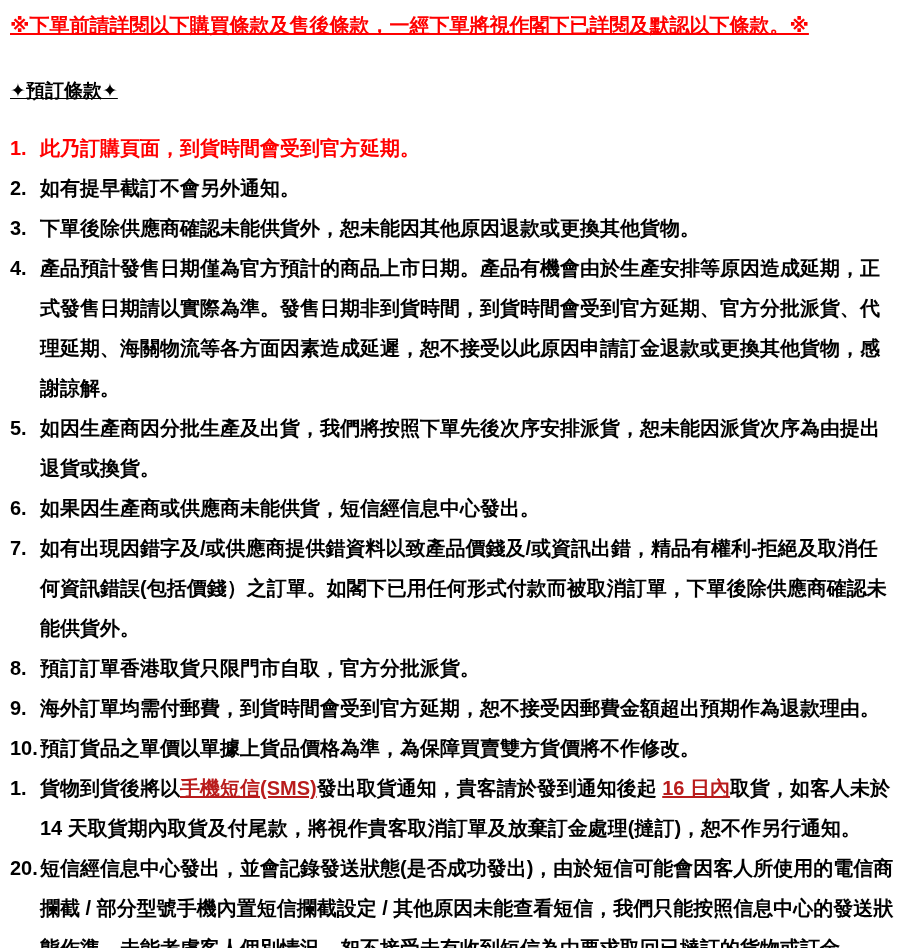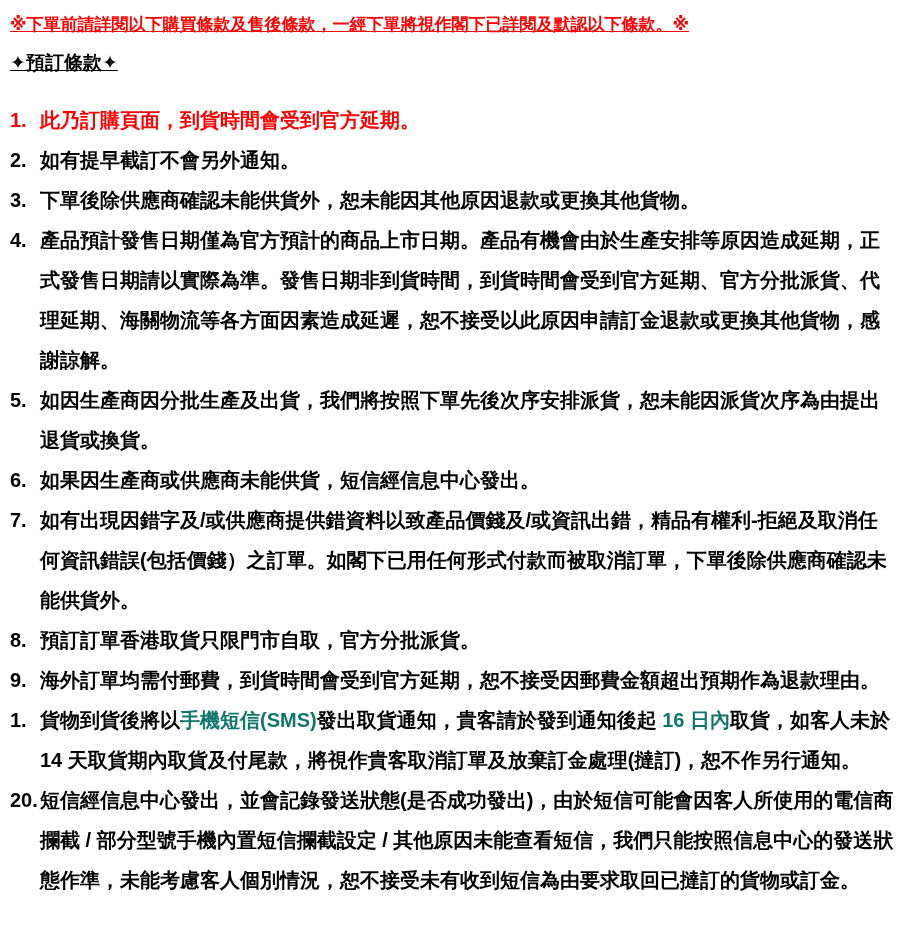--- a/index.html
+++ b/index.html
@@ -12,29 +12,29 @@
     height: 948px;
     overflow: hidden;
     font-family: "Liberation Sans", "DejaVu Sans", sans-serif;
     font-weight: bold;
     color: #000000;
   }
   .page {
     padding: 12px 16px 0 10px;
   }
   .title {
-    font-size: 17px;
+    font-size: 20px;
     line-height: 26px;
     color: #ff0000;
     text-decoration: underline;
   }
   .section-header {
     font-size: 19px;
     line-height: 26px;
-    margin-top: 12px;
+    margin-top: 40px;
     text-decoration: underline;
     display: inline-block;
   }
   .terms {
     margin-top: 24px;
     font-size: 20px;
     line-height: 40px;
   }
   .term-item {
     display: flex;
@@ -43,21 +43,22 @@
   .term-item.red {
     color: #ff0000;
   }
   .term-num {
     flex: 0 0 30px;
   }
   .term-text {
     flex: 1;
   }
   .red-underline {
-    color: #0f766e;
+    color: #b91c1c;
+    text-decoration: underline;
   }
 </style>
 </head>
 <body>
 
 <div class="page">
   <div class="title">※下單前請詳閱以下購買條款及售後條款，一經下單將視作閣下已詳閱及默認以下條款。※</div>
 
   <div class="section-header">✦預訂條款✦</div>
 
@@ -92,20 +93,24 @@
       </div>
       <div class="term-item">
         <span class="term-num">8.</span>
         <span class="term-text">預訂訂單香港取貨只限門市自取，官方分批派貨。</span>
       </div>
       <div class="term-item">
         <span class="term-num">9.</span>
         <span class="term-text">海外訂單均需付郵費，到貨時間會受到官方延期，恕不接受因郵費金額超出預期作為退款理由。</span>
       </div>
       <div class="term-item">
+        <span class="term-num">10.</span>
+        <span class="term-text">預訂貨品之單價以單據上貨品價格為準，為保障買賣雙方貨價將不作修改。</span>
+      </div>
+      <div class="term-item">
         <span class="term-num">1.</span>
         <span class="term-text">貨物到貨後將以<span class="red-underline">手機短信(SMS)</span>發出取貨通知，貴客請於發到通知後起 <span class="red-underline">16 日內</span>取貨，如客人未於 14 天取貨期內取貨及付尾款，將視作貴客取消訂單及放棄訂金處理(撻訂)，恕不作另行通知。</span>
       </div>
       <div class="term-item">
         <span class="term-num">20.</span>
         <span class="term-text">短信經信息中心發出，並會記錄發送狀態(是否成功發出)，由於短信可能會因客人所使用的電信商攔截 / 部分型號手機內置短信攔截設定 / 其他原因未能查看短信，我們只能按照信息中心的發送狀態作準，未能考慮客人個別情況，恕不接受未有收到短信為由要求取回已撻訂的貨物或訂金。</span>
       </div>
     </div>
 </div>
 

